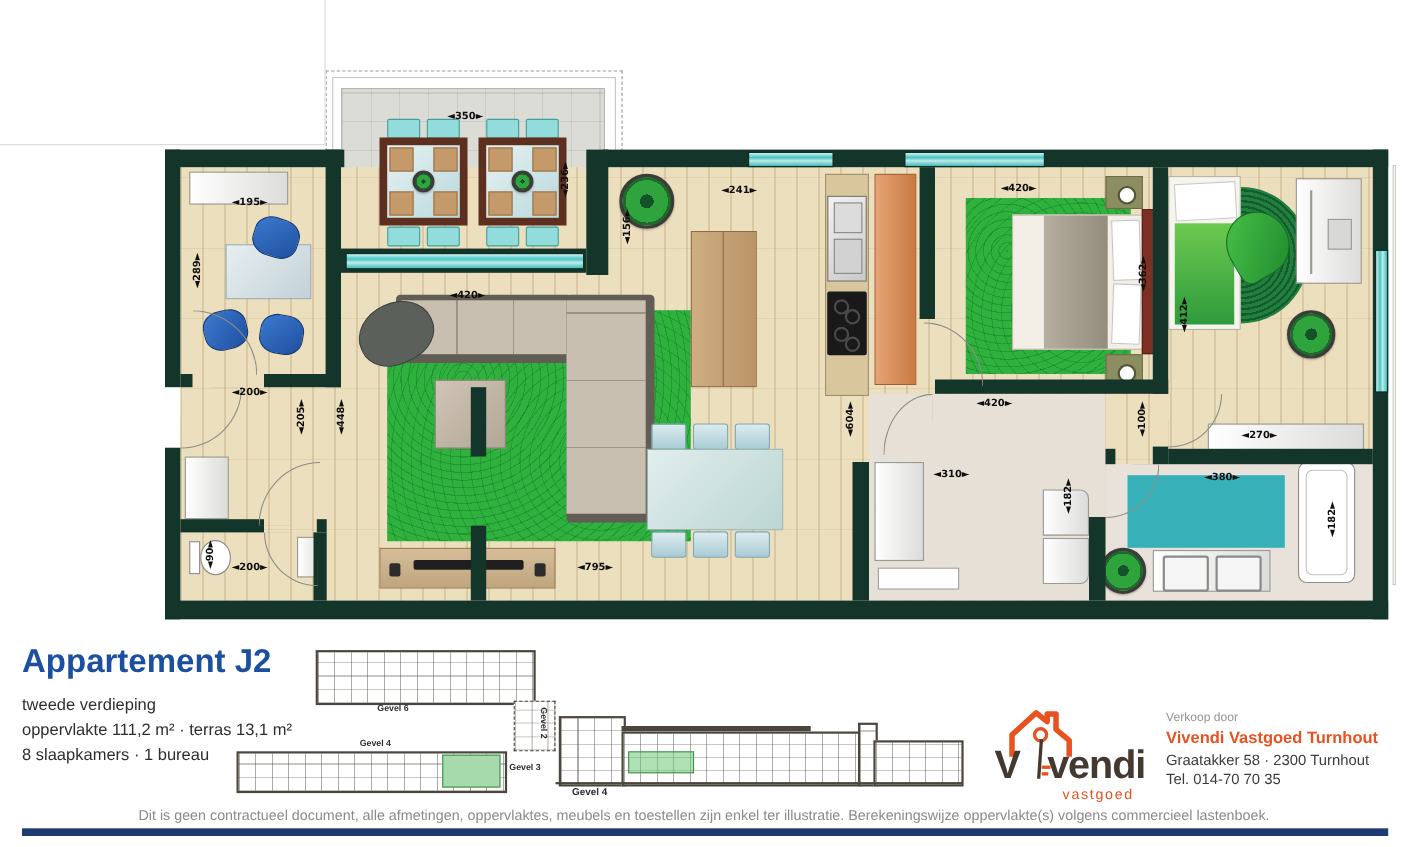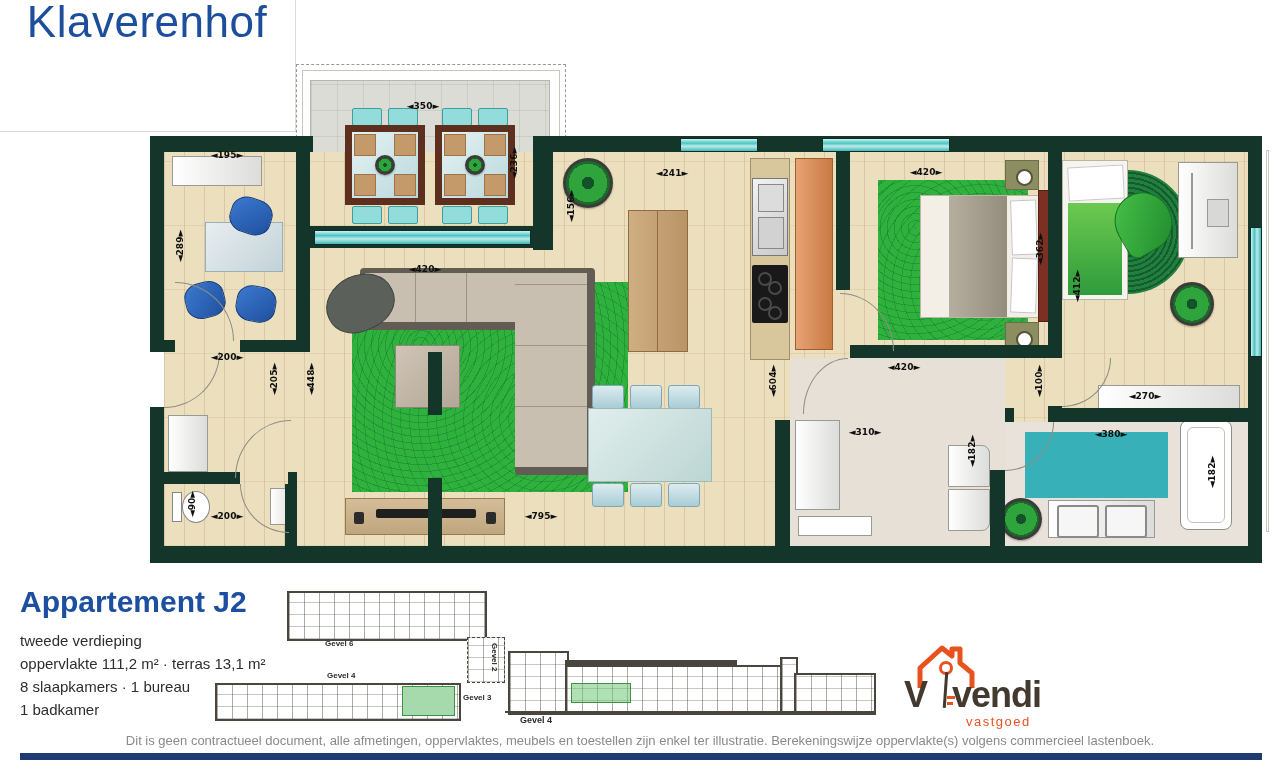--- a/index.html
+++ b/index.html
@@ -240,21 +240,21 @@
     <div class="arc arc-tr" style="left:25px;top:222px;width:58px;height:58px;"></div>
     <div class="arc arc-bl" style="left:90px;top:424px;width:48px;height:48px;"></div>
     <div class="arc arc-tl" style="left:85px;top:360px;width:55px;height:57px;"></div>
     <div class="arc arc-tr" style="left:690px;top:233px;width:53px;height:57px;"></div>
     <div class="arc arc-br" style="left:912px;top:298px;width:48px;height:48px;"></div>
     <div class="arc arc-br" style="left:855px;top:362px;width:48px;height:48px;"></div>
     <div class="arc arc-tl" style="left:653px;top:298px;width:44px;height:55px;"></div>
 
     <span class="dim" style="left:273px;top:46px;">◄350►</span>
     <span class="dimv" style="left:364px;top:103px;">◄236►</span>
-    <span class="dim" style="left:77px;top:95px;">◄195►</span>
+    <span class="dim" style="left:77px;top:124px;">◄195►</span>
     <span class="dimv" style="left:30px;top:186px;">◄289►</span>
     <span class="dim" style="left:522px;top:113px;">◄241►</span>
     <span class="dimv" style="left:421px;top:146px;">◄156►</span>
     <span class="dim" style="left:275px;top:209px;">◄420►</span>
     <span class="dimv" style="left:623px;top:321px;">◄604►</span>
     <span class="dim" style="left:776px;top:112px;">◄420►</span>
     <span class="dimv" style="left:890px;top:189px;">◄362►</span>
     <span class="dimv" style="left:927px;top:226px;">◄412►</span>
     <span class="dim" style="left:77px;top:297px;">◄200►</span>
     <span class="dimv" style="left:124px;top:319px;">◄205►</span>
@@ -265,34 +265,32 @@
     <span class="dim" style="left:754px;top:307px;">◄420►</span>
     <span class="dim" style="left:715px;top:372px;">◄310►</span>
     <span class="dimv" style="left:889px;top:321px;">◄100►</span>
     <span class="dim" style="left:995px;top:336px;">◄270►</span>
     <span class="dim" style="left:961px;top:374px;">◄380►</span>
     <span class="dimv" style="left:822px;top:391px;">◄182►</span>
     <span class="dimv" style="left:1062px;top:412px;">◄182►</span>
   </div>
 
   <div id="logo-card">
-    <div class="brand-name">Klaverenhof</div>
   </div>
 
   <div id="apt-info">
     <div class="apt-title">Appartement J2</div>
     <div class="apt-line">tweede verdieping</div>
     <div class="apt-line">oppervlakte 111,2 m² · terras 13,1 m²</div>
     <div class="apt-line">8 slaapkamers · 1 bureau</div>
-    <div class="apt-line">1 badkamer</div>
   </div>
 
   <div class="abs" style="left:215px;top:585px;width:295px;height:140px;">
     <div class="mini" style="left:72px;top:6px;width:196px;height:46px;"></div>
-    <span class="mini-label" style="left:110px;top:54px;">Gevel 6</span>
+    <span class="mini-label" style="left:128px;top:54px;">Gevel 6</span>
     <div class="mini" style="left:252px;top:52px;width:36px;height:44px;border-style:dashed;border-width:1.5px;"></div>
     <span class="mini-label" style="left:284px;top:58px;transform:rotate(90deg);transform-origin:left top;">Gevel 2</span>
     <span class="mini-label" style="left:112px;top:86px;">Gevel 4</span>
     <div class="mini" style="left:0px;top:98px;width:242px;height:34px;"></div>
     <div class="abs" style="left:187px;top:101px;width:51px;height:28px;background:#a6d9ab;border:1px solid #3f9148;"></div>
     <span class="mini-label" style="left:248px;top:108px;">Gevel 3</span>
   </div>
 
   <div class="abs" style="left:505px;top:643px;width:375px;height:90px;">
     <div class="mini" style="left:3px;top:8px;width:57px;height:60px;"></div>
@@ -311,17 +309,23 @@
       <circle cx="34" cy="28" r="5.5" fill="#ffffff" stroke="#e8521f" stroke-width="3"></circle>
     </svg>
     <div class="abs" style="left:46px;top:32px;width:3px;height:36px;background:#44392f;transform:rotate(4deg);"></div>
     <div class="abs" style="left:49px;top:56px;width:8px;height:3px;background:#e8521f;"></div>
     <div class="abs" style="left:49px;top:62px;width:6px;height:3px;background:#e8521f;"></div>
     <span class="viv-text" style="left:6px;top:34px;">V</span>
     <span class="viv-text" style="left:54px;top:34px;">vendi</span>
     <span class="viv-sub" style="left:68px;top:74px;">vastgoed</span>
   </div>
 
+  <div id="vendor-text">
+    <div class="vendor-small">Verkoop door</div>
+    <div class="vendor-name">Vivendi Vastgoed Turnhout</div>
+    <div class="vendor-line">Graatakker 58 · 2300 Turnhout</div>
+    <div class="vendor-line">Tel. 014-70 70 35</div>
+  </div>
 
   <div id="disclaimer">Dit is geen contractueel document, alle afmetingen, oppervlaktes, meubels en toestellen zijn enkel ter illustratie. Berekeningswijze oppervlakte(s) volgens commercieel lastenboek.</div>
   <div id="bottom-bar"></div>
 
 </div>
 
 </body></html>

